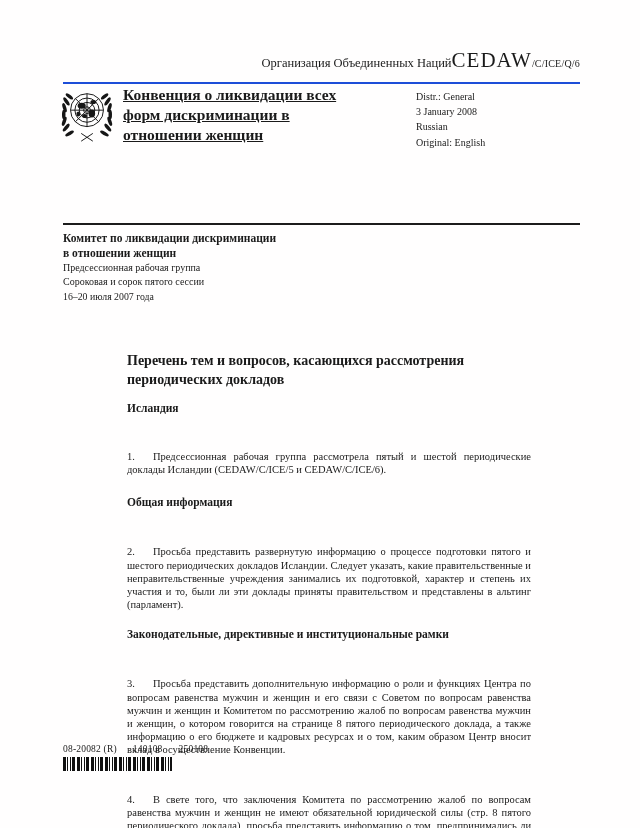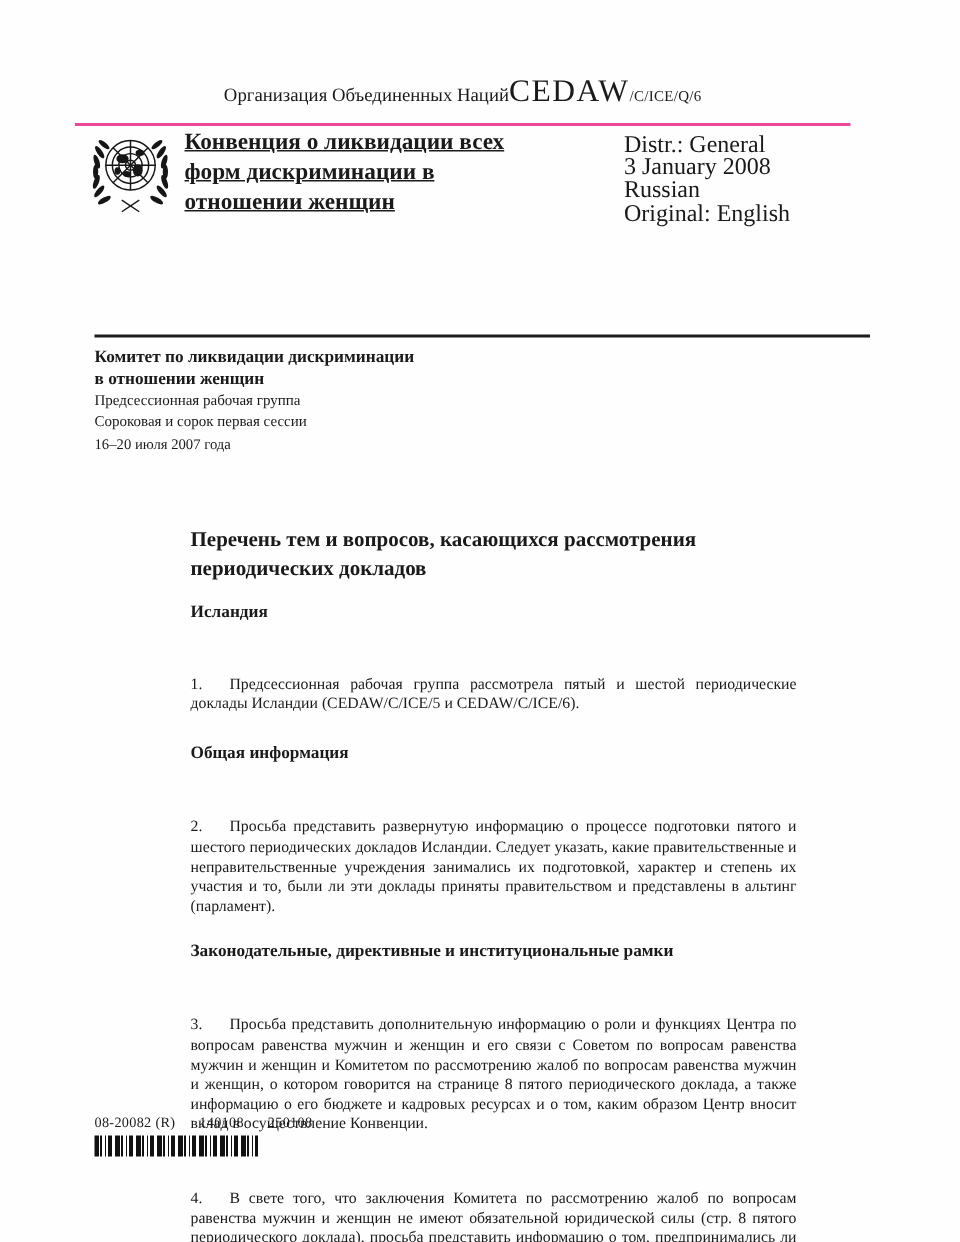--- a/index.html
+++ b/index.html
@@ -7,37 +7,37 @@
   .page {
     position:relative;
     width:640px; height:828px;
     background:#fffefe;
     font-family:"Liberation Serif", serif;
     color:#1a1a1a;
     overflow:hidden;
   }
   
   .hdr {
-    position:absolute; left:50px; top:48px; width:517px;
-    border-bottom:2px solid #ec4899;
+    position:absolute; left:63px; top:48px; width:517px;
+    border-bottom:2px solid #1d4ed8;
     padding-bottom:9px;
-    display:flex; justify-content:center; align-items:baseline;
+    display:flex; justify-content:flex-end; align-items:baseline;
   }
   .org-name { font-size:12.5px; }
   .doc-symbol { font-size:21px; letter-spacing:1px; white-space:nowrap; }
   .doc-symbol .suffix { font-size:10px; letter-spacing:0.2px; }
   
   .emblem { position:absolute; left:56px; top:84px; width:62px; height:62px; }
   .conv-title {
     position:absolute; left:123px; top:85px; width:280px;
     font-size:15.5px; font-weight:bold; line-height:20px;text-decoration:underline;
   }
   .distr {
     position:absolute; left:416px; top:89px;
-    font-size:16px; line-height:15.2px;
+    font-size:10px; line-height:15.2px;
   }
   
   .rule2 { position:absolute; left:63px; top:223px; width:517px; border-top:2px solid #1c1c1c; }
   .committee { position:absolute; left:63px; top:231px; }
   .committee .big { font-size:11.5px; font-weight:bold; line-height:15px; }
   .committee .small-b { font-size:10px; font-weight:normal; line-height:14px; }
   .committee .small-r { font-size:9.8px; line-height:14px; margin-top:1px; }
   
   .body-col { position:absolute; left:127px; top:314px; width:404px; }
   .doc-title { font-size:14px; font-weight:bold; line-height:19px;margin-top:37px; }
@@ -141,21 +141,21 @@
     <div>Russian</div>
     <div>Original: English</div>
   </div>
 
   <div class="rule2"></div>
 
   <div class="committee">
     <div class="big">Комитет по ликвидации дискриминации</div>
     <div class="big">в отношении женщин</div>
     <div class="small-b">Предсессионная рабочая группа</div>
-    <div class="small-b">Сороковая и сорок первая сессии</div>
+    <div class="small-b">Сороковая и сорок пятого сессии</div>
     <div class="small-r">16–20 июля 2007 года</div>
   </div>
 
   <div class="body-col">
     <div class="doc-title">
       <div>Перечень тем и вопросов, касающихся рассмотрения</div>
       <div>периодических докладов</div>
     </div>
 
     <div class="country">Исландия</div>

